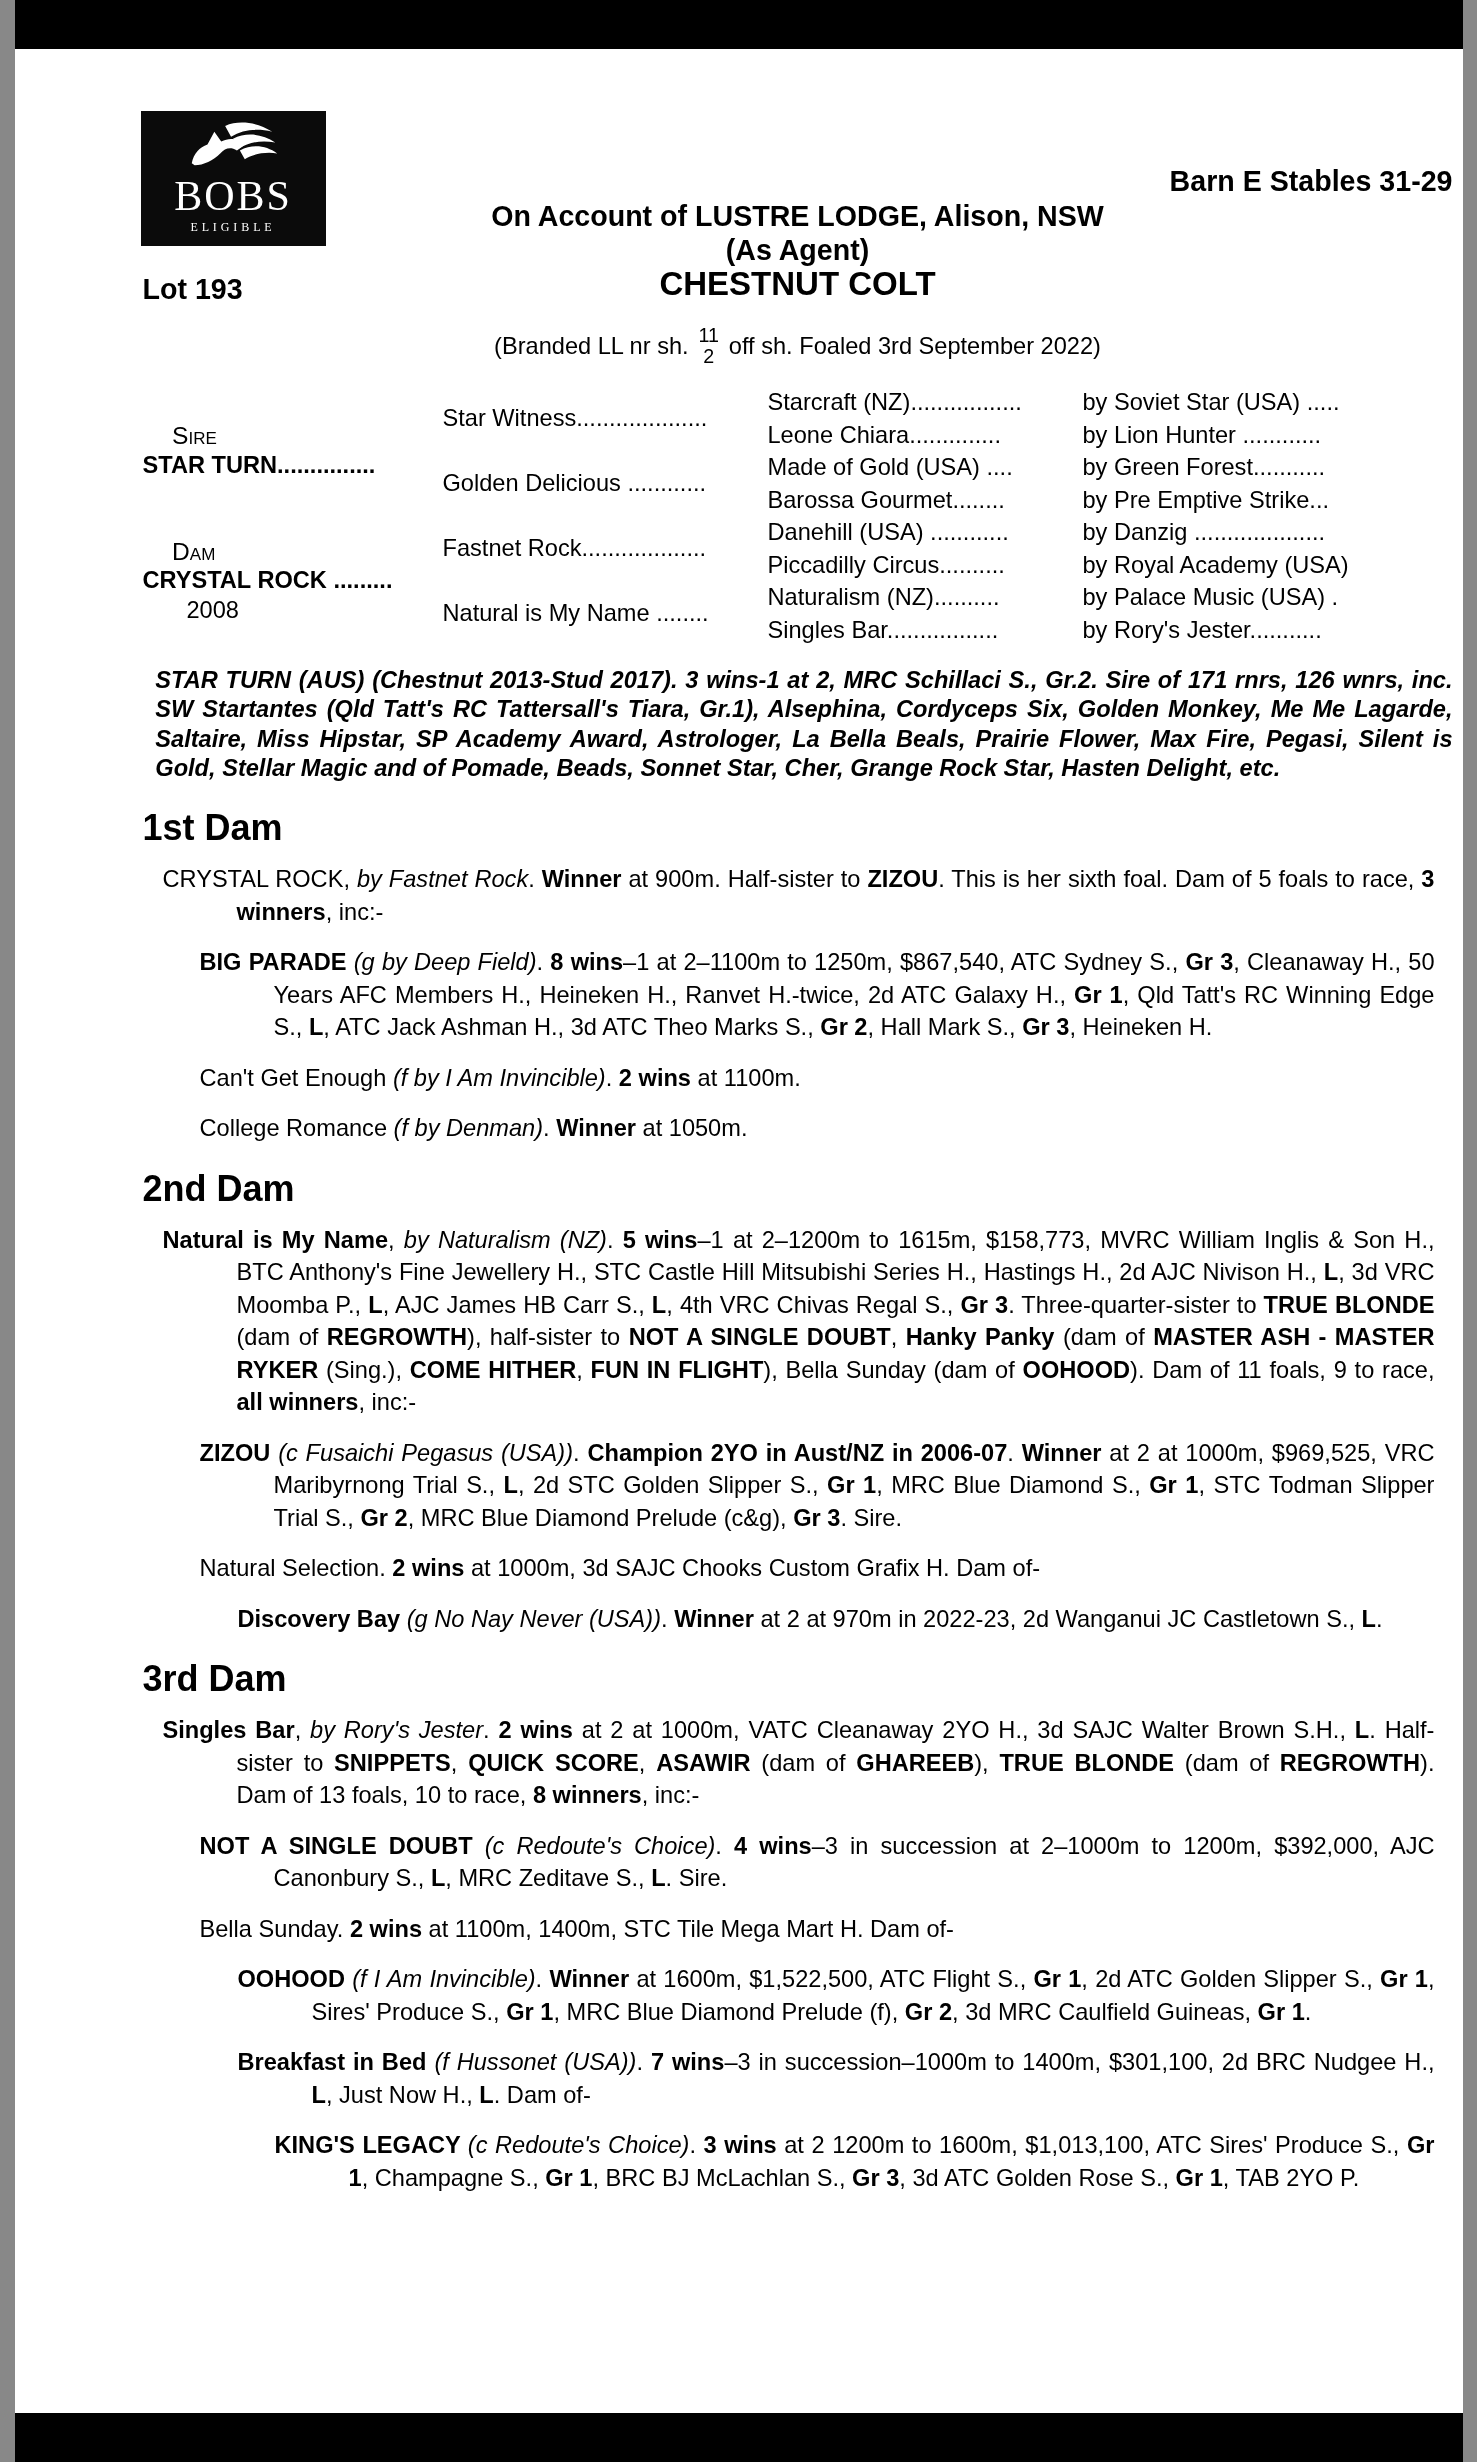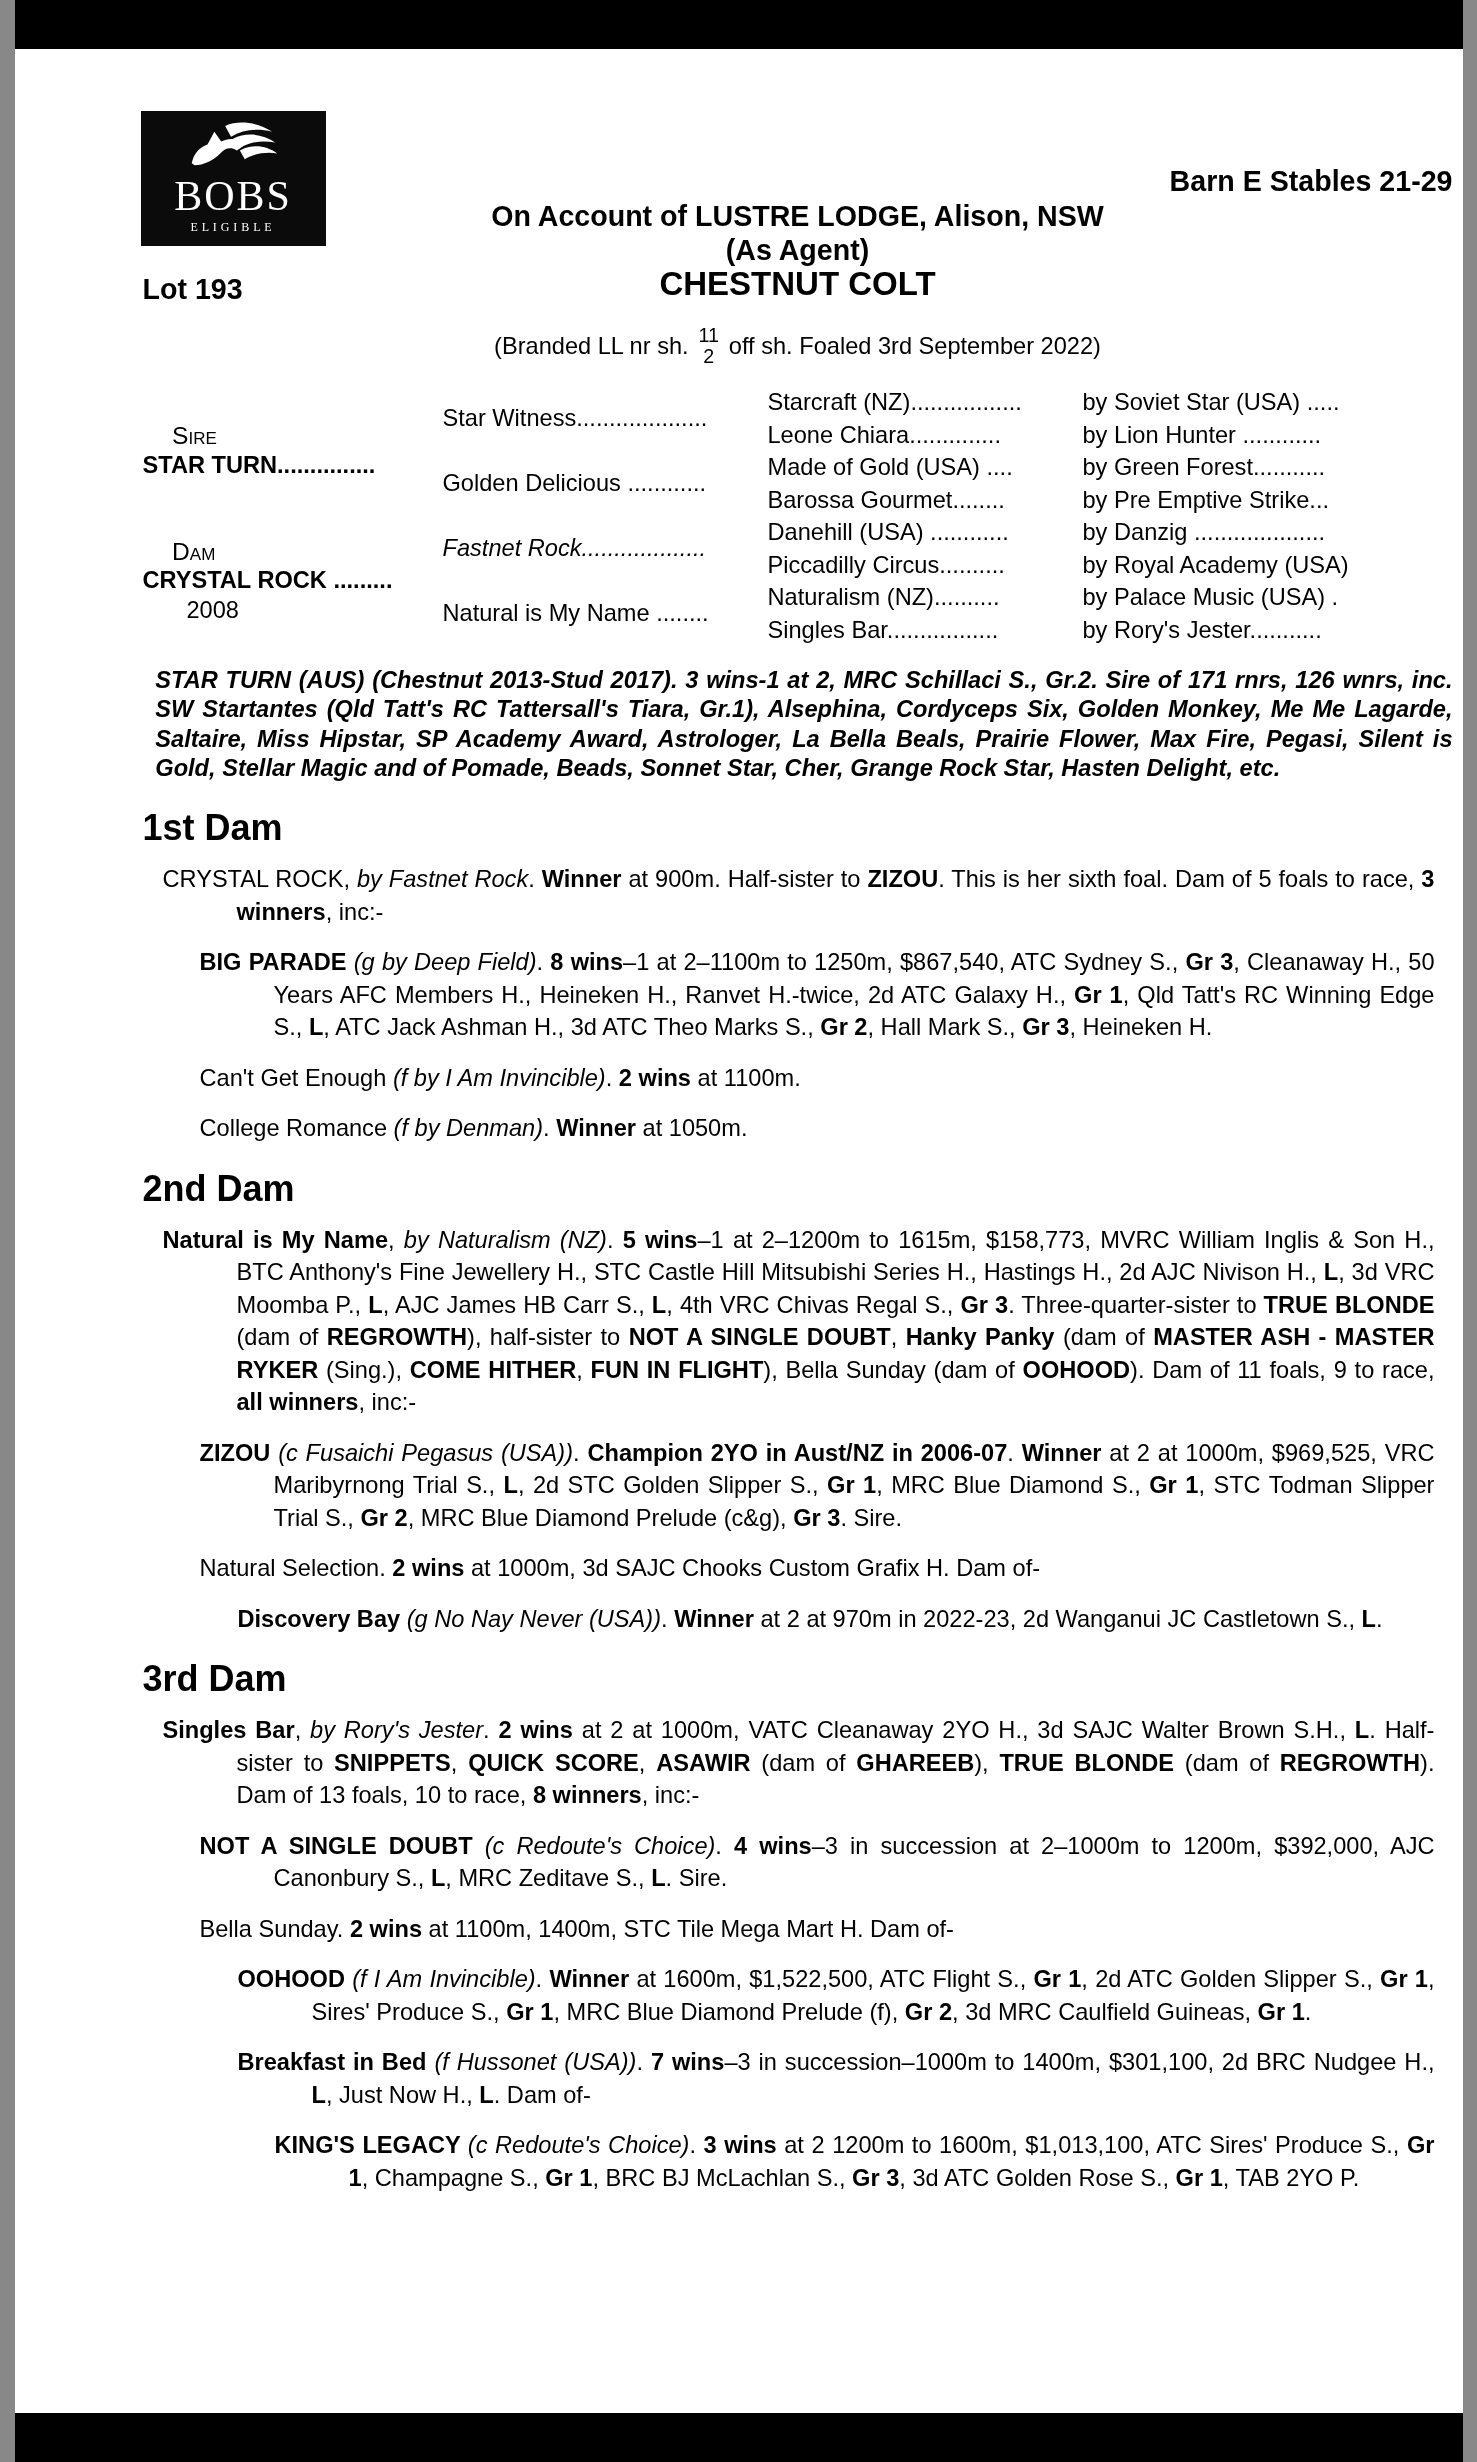--- a/index.html
+++ b/index.html
@@ -63,21 +63,21 @@
         <path d="M8 44 C10 34 16 28 24 25 L31 12 L38 22 C47 17 56 19 61 26 L54 31 C47 27 42 29 37 34 C30 41 20 46 11 46 Z"></path>
         <path d="M42 6 C56 0 74 2 90 12 C74 8 60 10 48 17 Z"></path>
         <path d="M50 19 C64 12 80 14 93 23 C78 20 66 23 56 29 Z"></path>
         <path d="M57 31 C70 24 84 26 95 34 C82 32 70 35 62 40 Z"></path>
       </g>
     </svg>
     <div class="logo-title">BOBS</div>
     <div class="logo-sub">ELIGIBLE</div>
   </div>
 
-  <div class="hline barn-line">Barn E Stables 21-29</div>
+  <div class="hline barn-line">Barn E Stables 31-29</div>
   <div class="hline agent-line">(As Agent)</div>
   <div class="hline account-line">On Account of LUSTRE LODGE, Alison, NSW</div>
   <div class="hline lot-line">Lot 193</div>
   <div class="hline title-line">CHESTNUT COLT</div>
   <div class="hline brand-line">
     <span>(Branded LL nr sh.</span><span class="frac">
         <span>11</span>
         <span>2</span>
       </span><span>off sh. Foaled 3rd September 2022)</span>
   </div>
@@ -90,21 +90,21 @@
         <div class="ped-name">STAR TURN...............</div>
       </div>
       <div class="ped-parent ped-dam">
         <div class="ped-label">Dam</div>
         <div class="ped-name">CRYSTAL ROCK .........</div>
         <div class="ped-year">2008</div>
       </div>
 
     <div class="g2" style="grid-row: 1 / span 2;">Star Witness....................</div>
         <div class="g2" style="grid-row: 3 / span 2;">Golden Delicious ............</div>
-        <div class="g2" style="grid-row: 5 / span 2; font-style: italic;">Fastnet Rock...................</div>
+        <div class="g2" style="grid-row: 5 / span 2;">Fastnet Rock...................</div>
         <div class="g2" style="grid-row: 7 / span 2;">Natural is My Name ........</div>
         <div class="g3n" style="grid-row: 1;">Starcraft (NZ).................</div>
         <div class="g3b" style="grid-row: 1;">by Soviet Star (USA) .....</div>
         <div class="g3n" style="grid-row: 2;">Leone Chiara..............</div>
         <div class="g3b" style="grid-row: 2;">by Lion Hunter ............</div>
         <div class="g3n" style="grid-row: 3;">Made of Gold (USA) ....</div>
         <div class="g3b" style="grid-row: 3;">by Green Forest...........</div>
         <div class="g3n" style="grid-row: 4;">Barossa Gourmet........</div>
         <div class="g3b" style="grid-row: 4;">by Pre Emptive Strike...</div>
         <div class="g3n" style="grid-row: 5;">Danehill (USA) ............</div>

